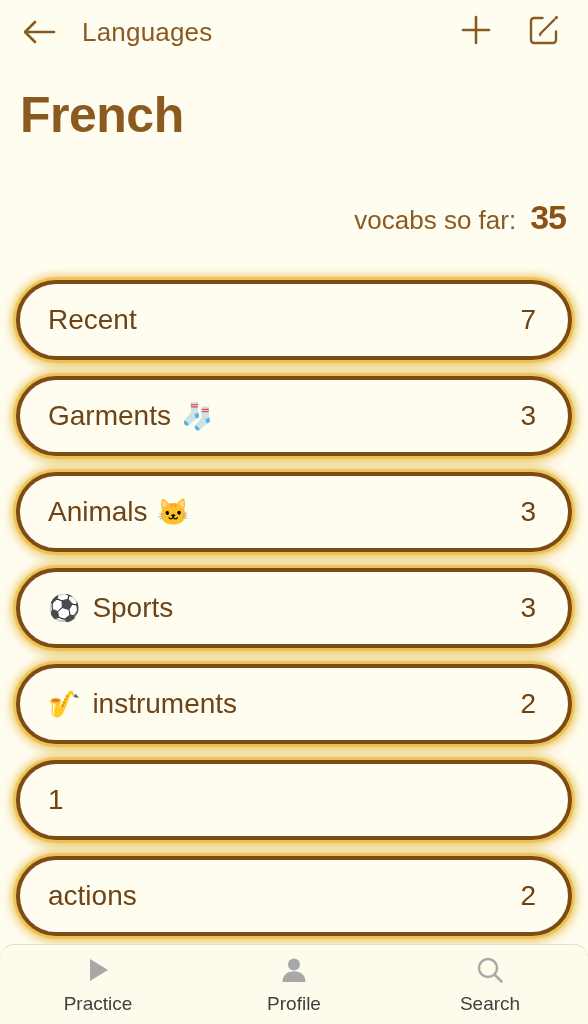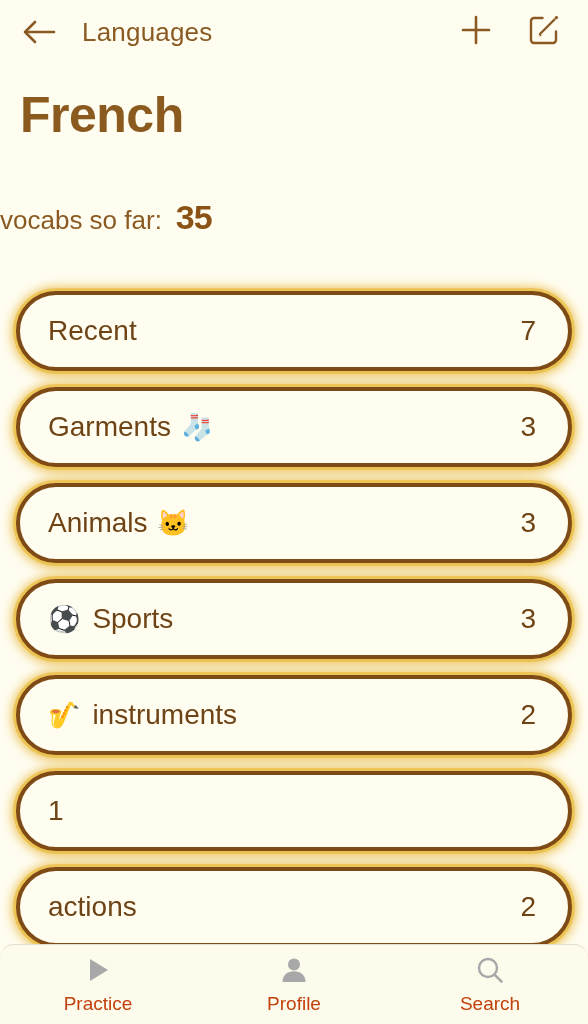--- a/index.html
+++ b/index.html
@@ -55,38 +55,39 @@
     font-weight: bold;
     color: #8B5A1F;
     padding: 22px 0 0 20px;
     letter-spacing: -0.5px;
   }
 
   
   .vocab-row {
     display: flex;
     align-items: baseline;
-    padding: 58px 38px 0 0;
+    justify-content: flex-end;
+    padding: 58px 22px 0 0;
     gap: 14px;
   }
   .vocab-label {
     font-size: 26px;
     color: #8A5A22;
   }
   .vocab-count {
     font-size: 34px;
     font-weight: bold;
     color: #8B5216;
     letter-spacing: -1px;
     line-height: .9;
   }
 
   
   .card-list {
-    margin-top: 55px;
+    margin-top: 44px;
     padding: 0 16px;
     display: flex;
     flex-direction: column;
     gap: 16px;
   }
   .card {
     position: relative;
     height: 80px;
     border-radius: 44px;
     background: #FFFDF0;
@@ -142,21 +143,21 @@
     cursor: pointer;
   }
   .tab-icon {
     height: 32px;
     display: flex;
     align-items: center;
     justify-content: center;
   }
   .tab-label {
     font-size: 19px;
-    color: #c2410c;
+    color: #404040;
   }
   .tab.active .tab-label {
     color: #8B5216;
     font-weight: bold;
   }
 </style>
 </head>
 <body>
 
 <div class="topbar">

